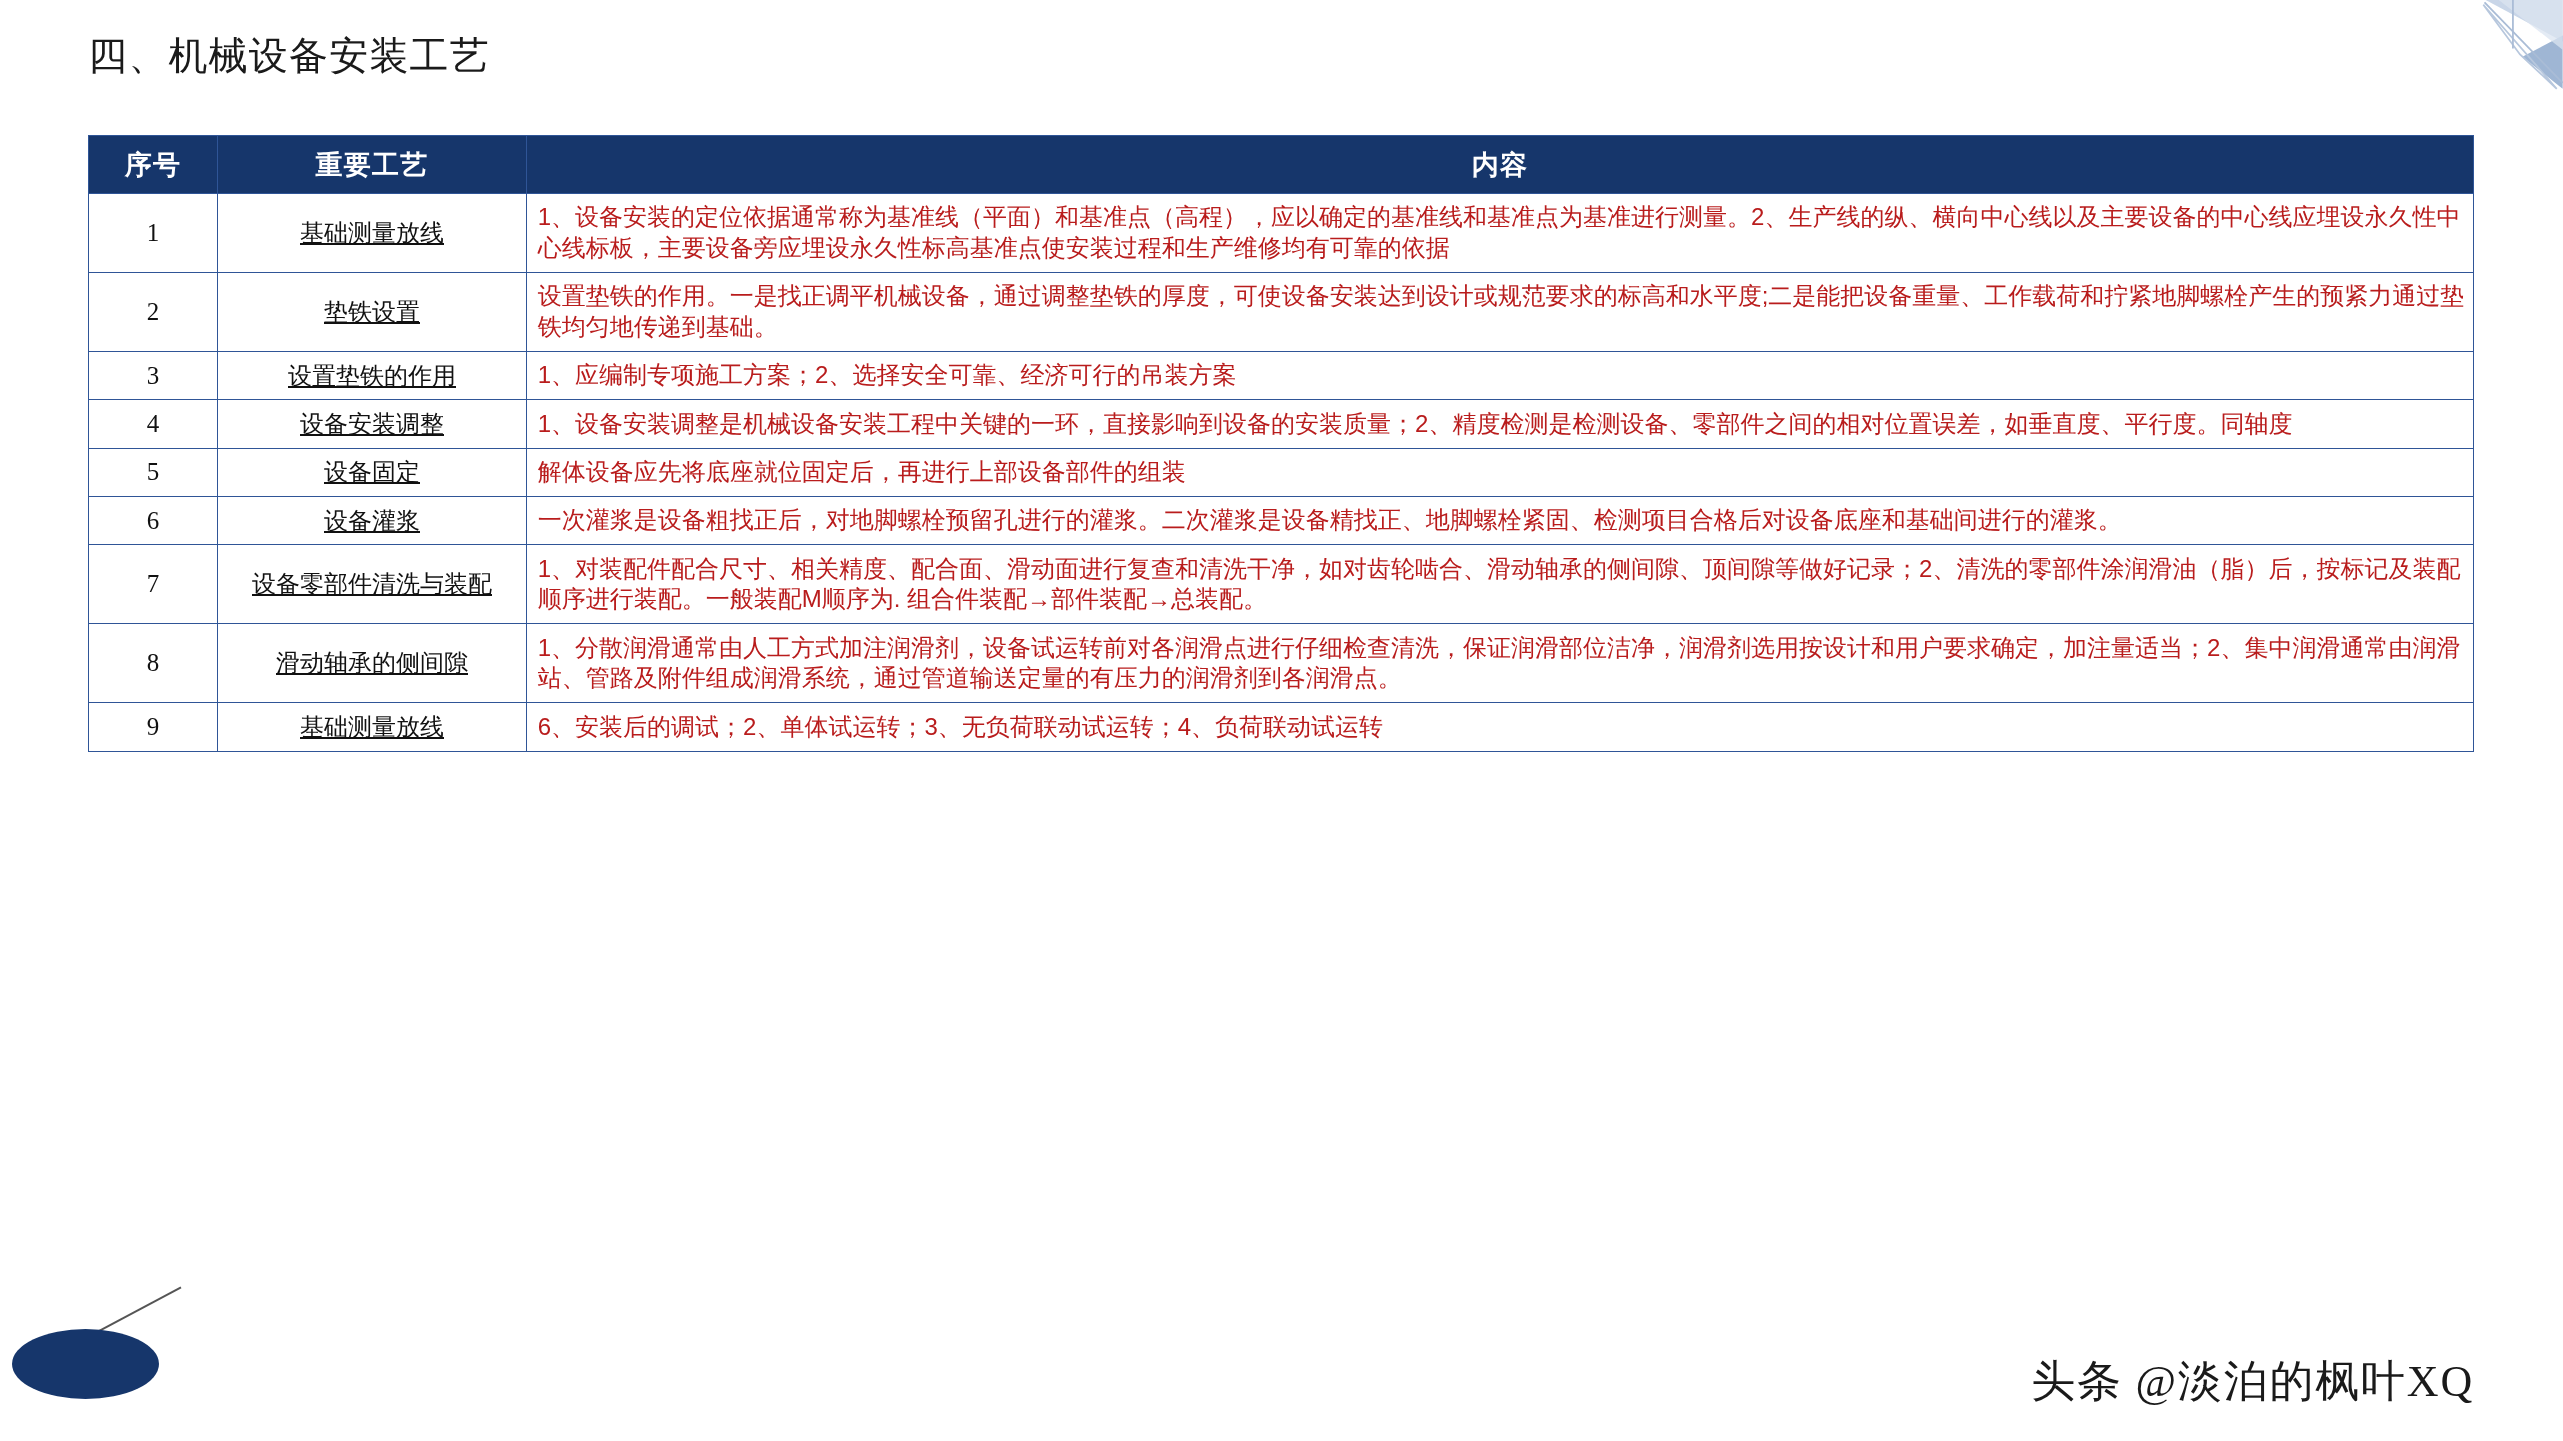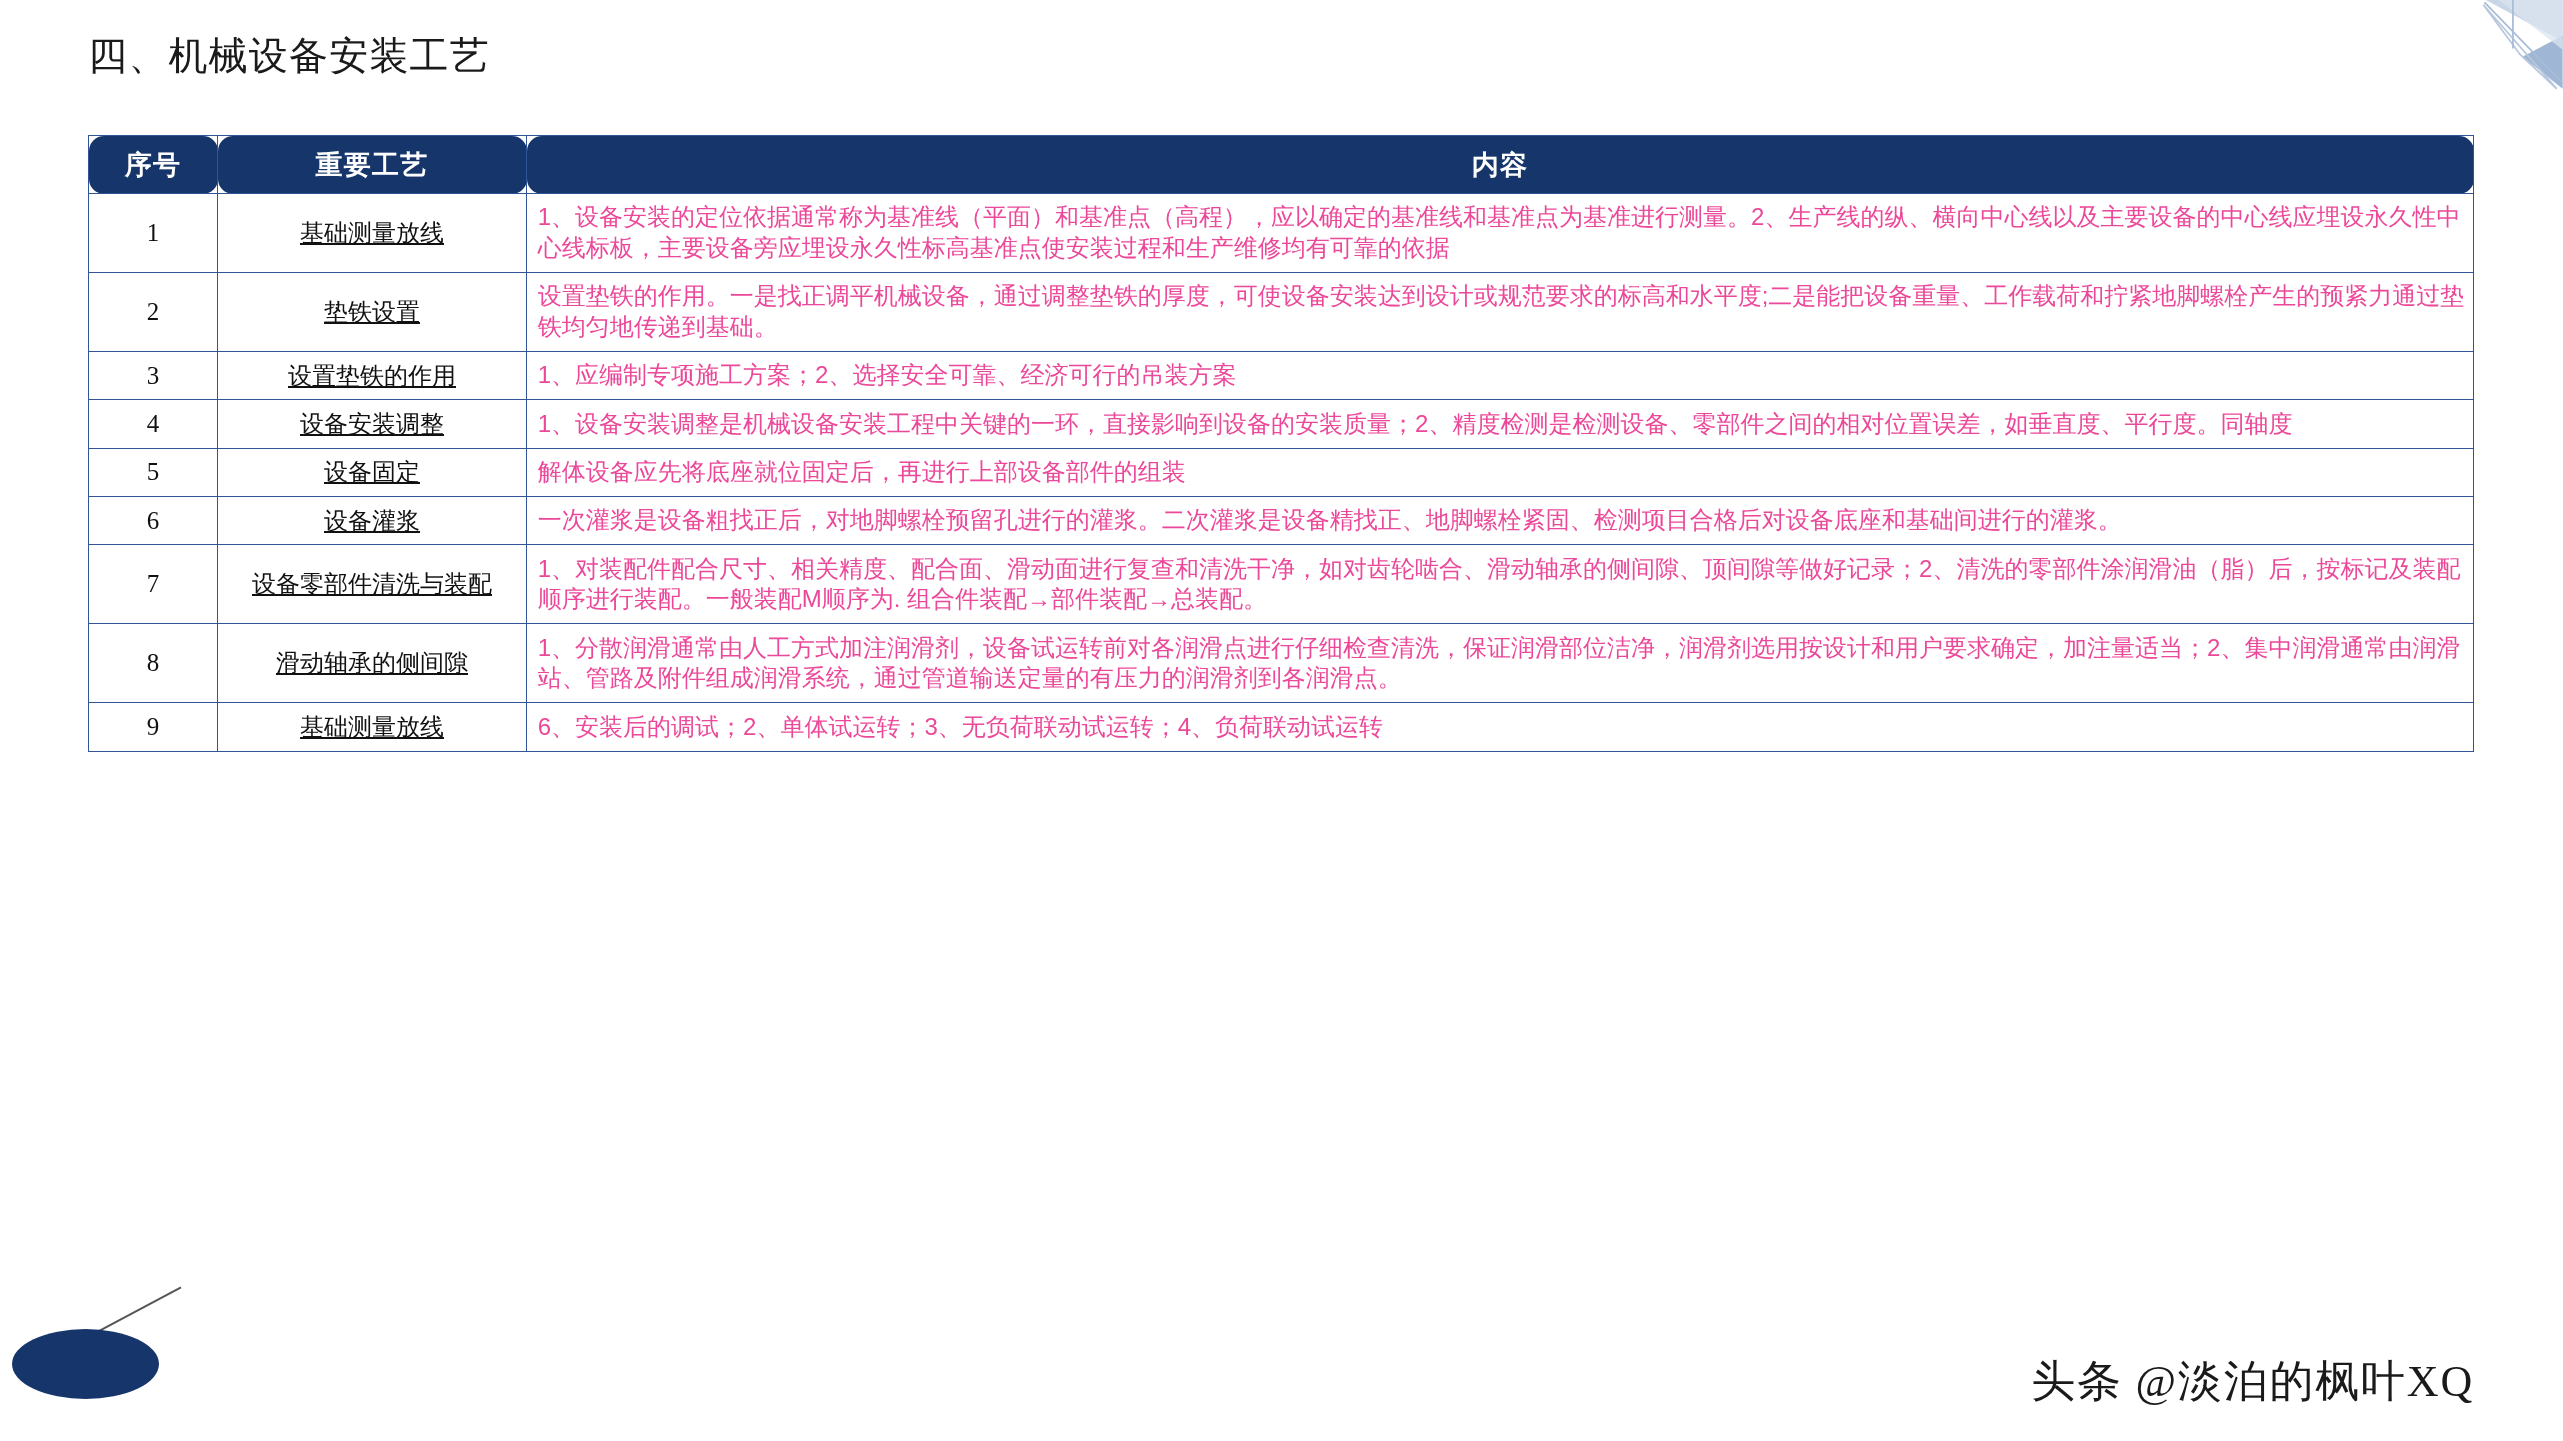--- a/index.html
+++ b/index.html
@@ -54,21 +54,20 @@
   }
   thead th {
     background: #16366b;
     color: #ffffff;
     font-size: 27px;
     font-weight: bold;
     height: 58px;
     text-align: center;
     letter-spacing: 1.2px;
     border-color: #16366b;
-    border-radius: 15px;
   }
   col.c-no    { width: 129px; }
   col.c-proc  { width: 309px; }
   col.c-cont  { width: auto;  }
 
   td.no {
     text-align: center;
     font-size: 25px;
     color: #111111;
     font-family: "Liberation Serif", serif;
@@ -77,21 +76,21 @@
     text-align: center;
     font-size: 24px;
     color: #111111;
     line-height: 1.25;
     padding: 6px 3.6px;
     text-decoration: underline;
   }
   td.cont {
     text-align: left;
     font-size: 24px;
-    color: #ec4899;
+    color: #b91c1c;
     line-height: 1.28;
     padding: 8.3px 8.3px 8.3px 10.7px;
   }
 
   
   .ellipse-deco {
     position: absolute;
     left: 12px;
     bottom: 43px;
     width: 147px;

